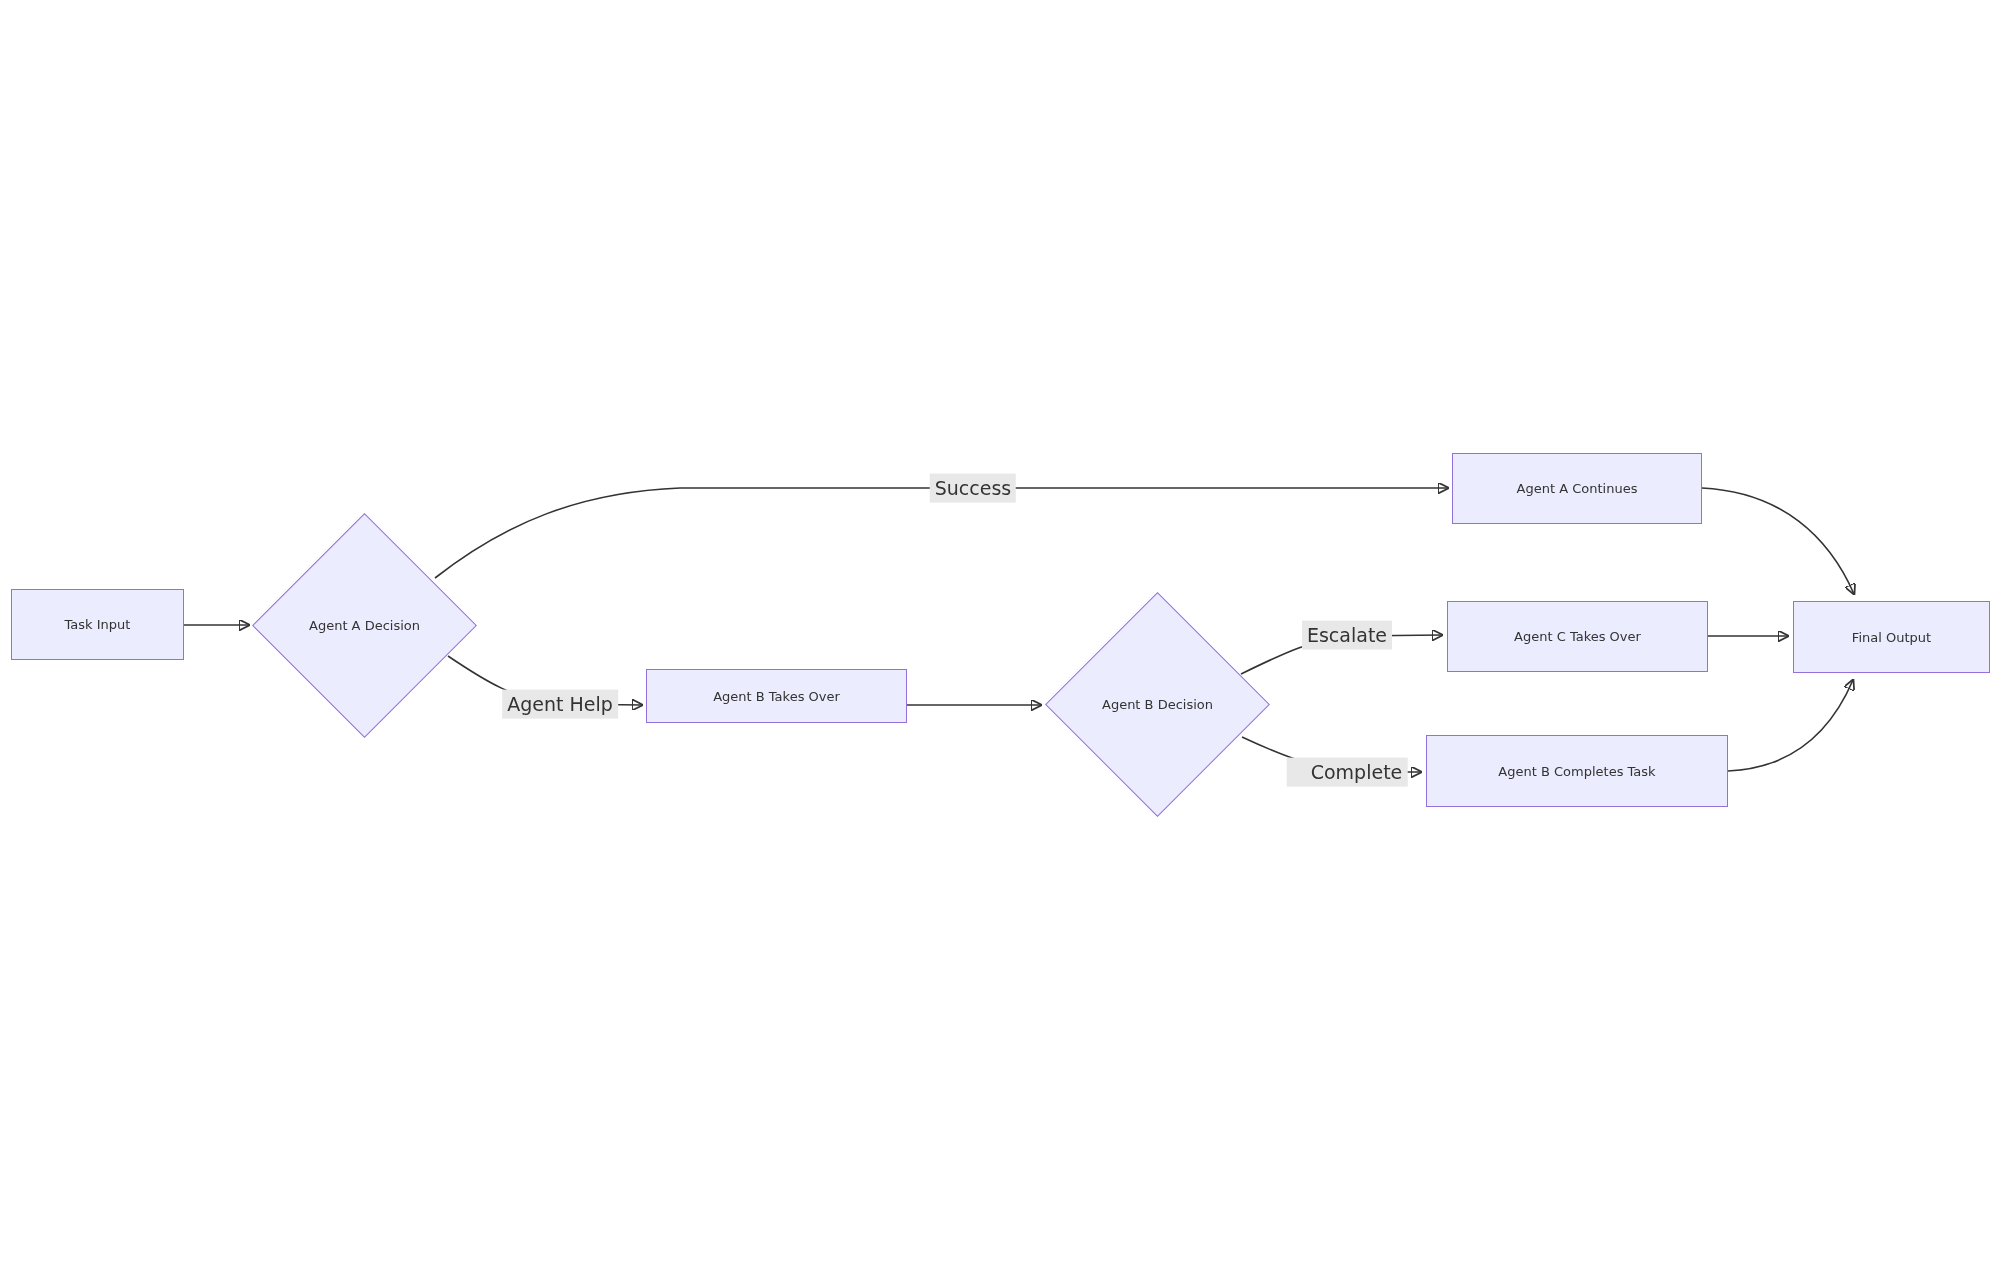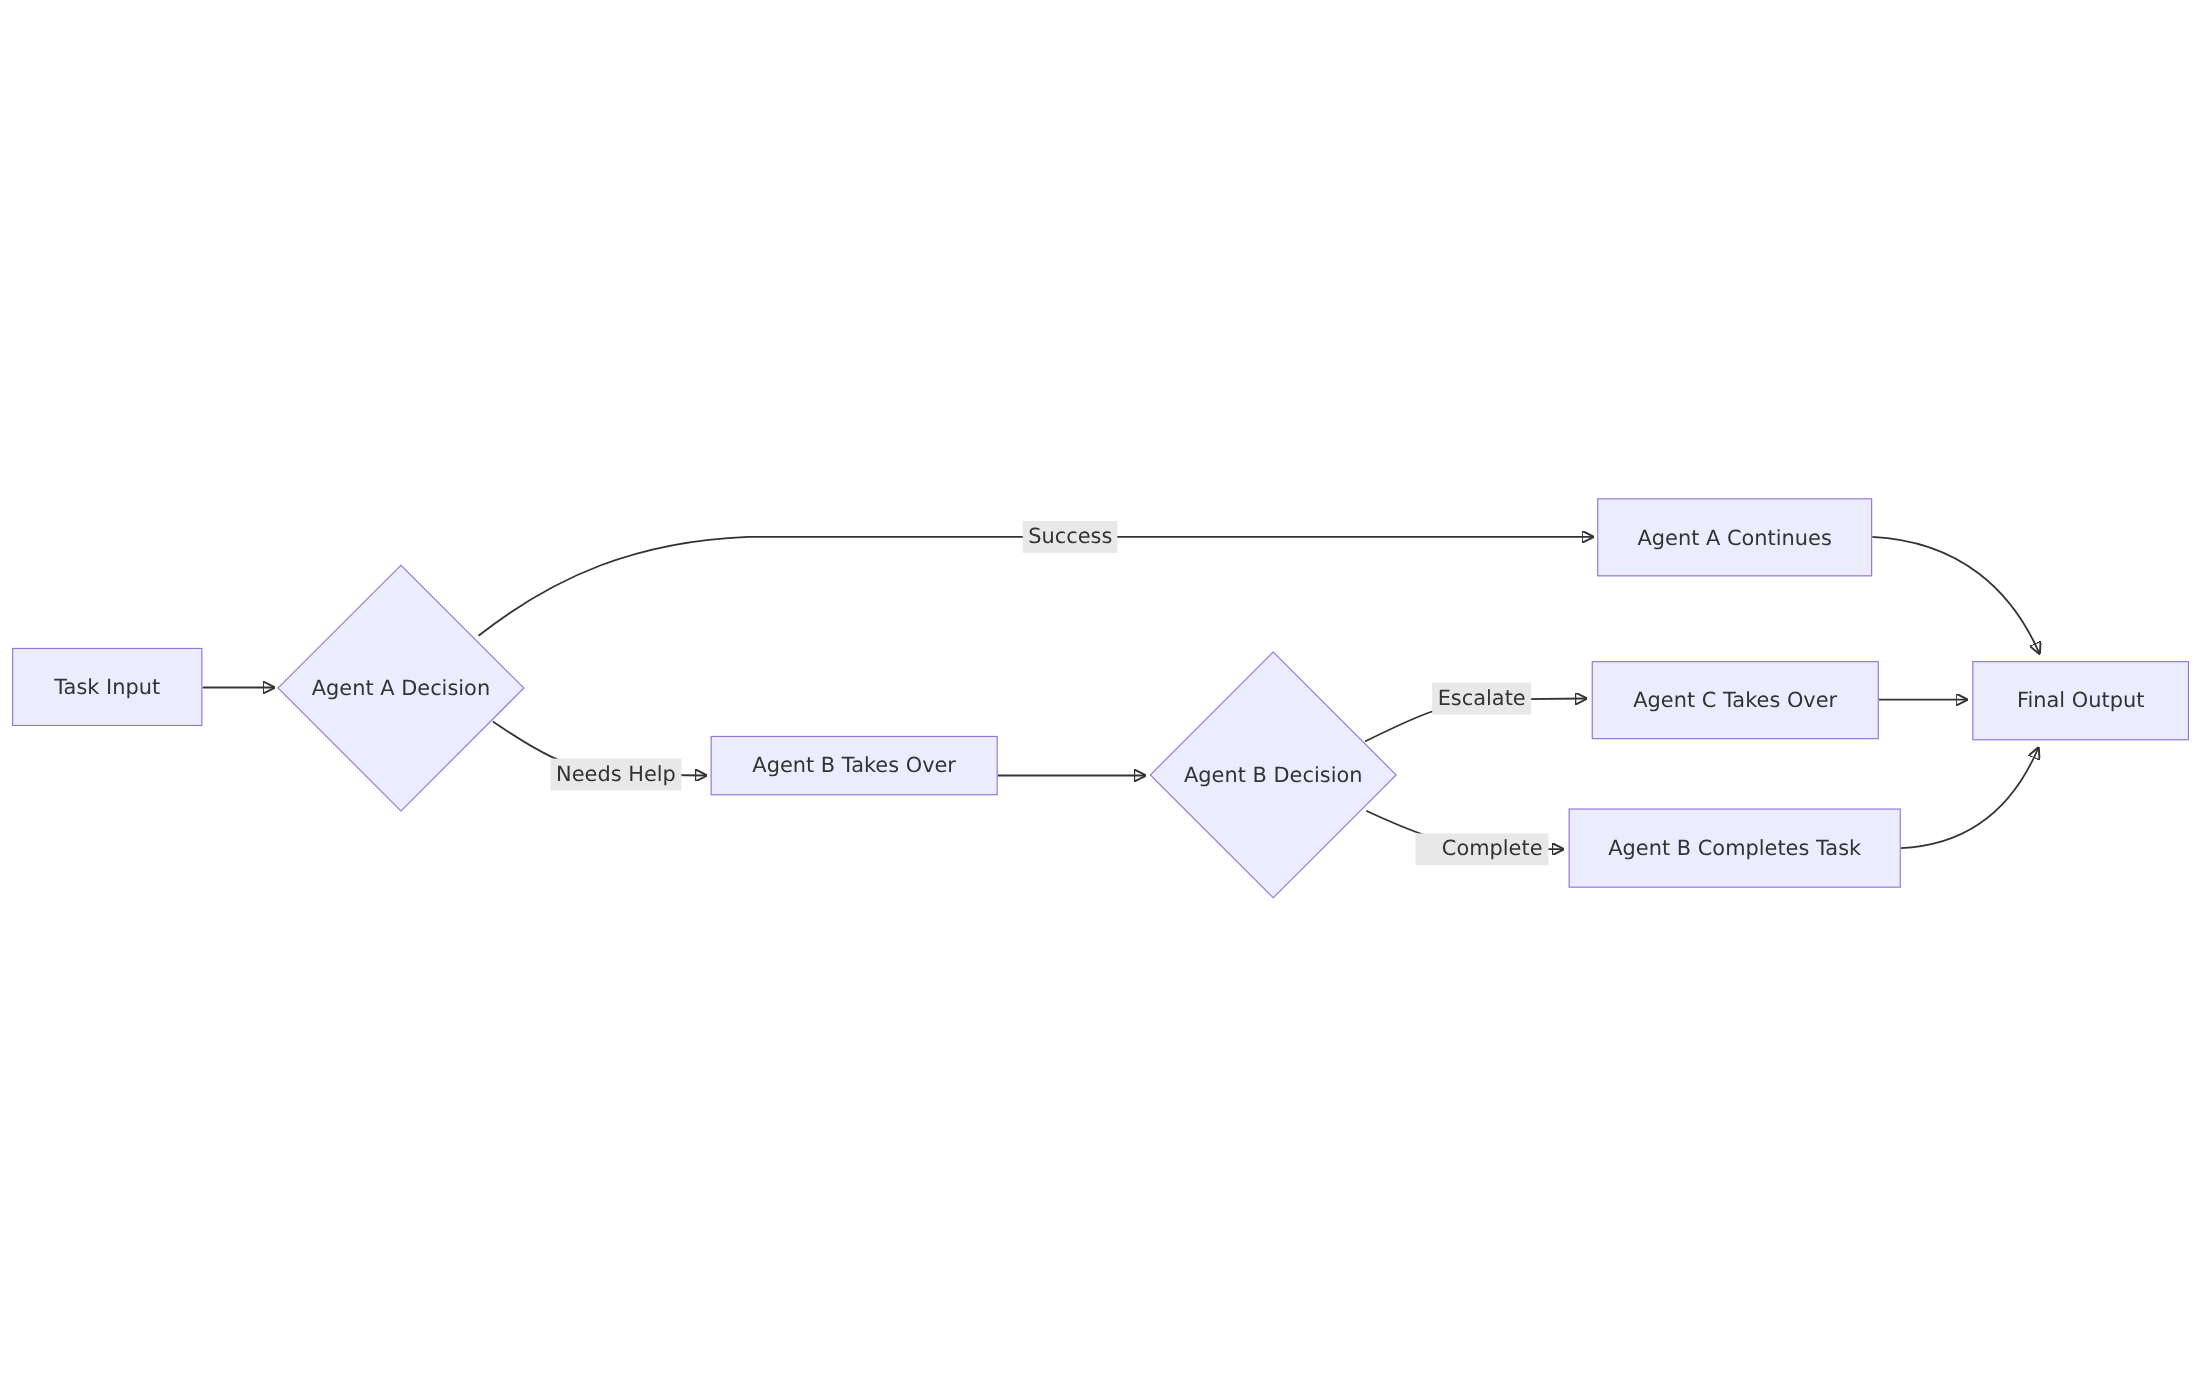--- a/index.html
+++ b/index.html
@@ -29,21 +29,21 @@
     stroke: #333333;
     stroke-width: 1.6;
   }
   .node {
     position: absolute;
     z-index: 2;
     display: flex;
     align-items: center;
     justify-content: center;
     text-align: center;
-    font-size: 19px;
+    font-size: 13px;
     color: #333333;
   }
   .node.rect {
     background: #ECECFF;
     border: 1.4px solid #9370DB;
     box-sizing: border-box;
   }
   .node.diamond {
     background: transparent;
   }
@@ -126,19 +126,19 @@
   <div class="node rect" style="left:1426px; top:735px; width:302px; height:72px;">
     <span class="node-label">Agent B Completes Task</span>
   </div>
 
   <div class="node rect" style="left:1793px; top:601px; width:197px; height:72px;">
     <span class="node-label">Final Output</span>
   </div>
 
   <div class="edge-label" style="left:973px; top:488px;">Success</div>
 
-  <div class="edge-label" style="left:560px; top:704px;">Needs Help</div>
+  <div class="edge-label" style="left:560px; top:704px;">Agent Help</div>
 
   <div class="edge-label" style="left:1347px; top:635px;">Escalate</div>
 
   <div class="edge-label" style="left:1347px; top:772px;padding-left:24px;">Complete</div>
 
 </div>
 
 </body></html>

